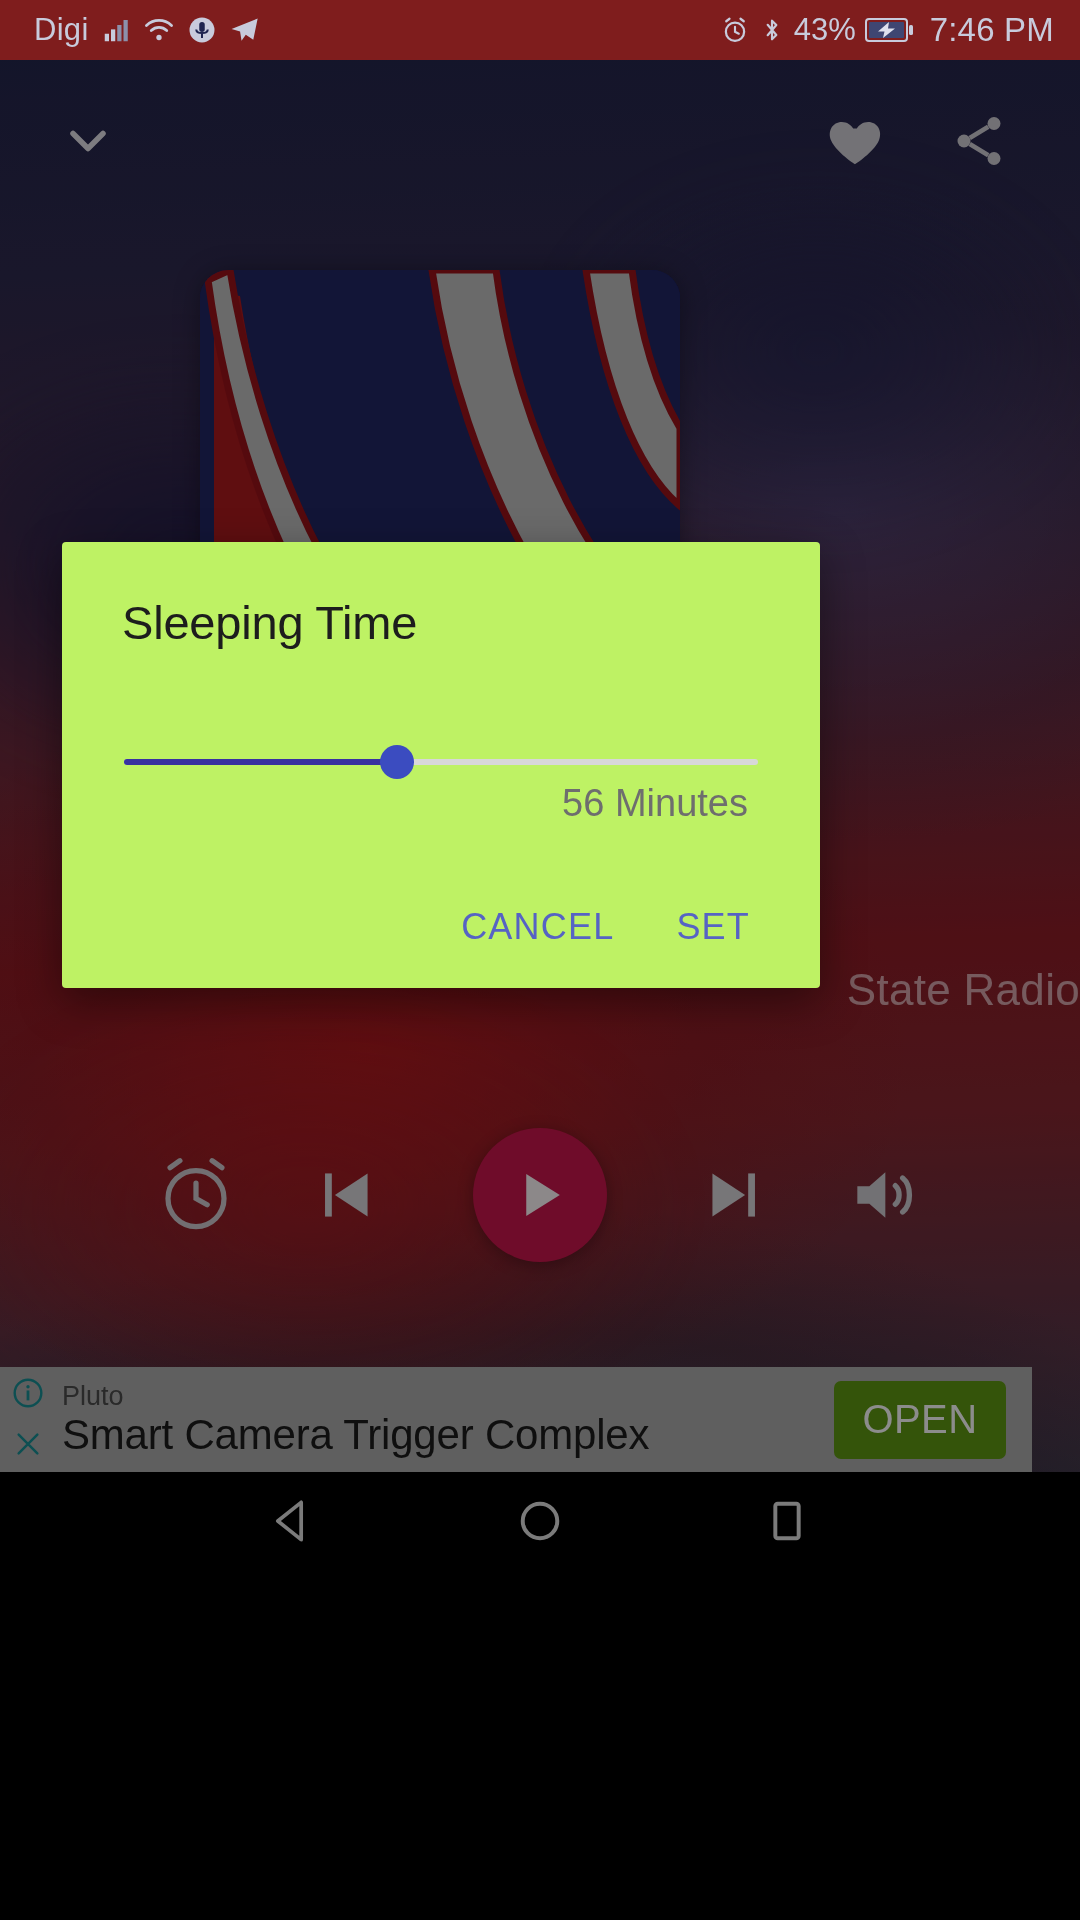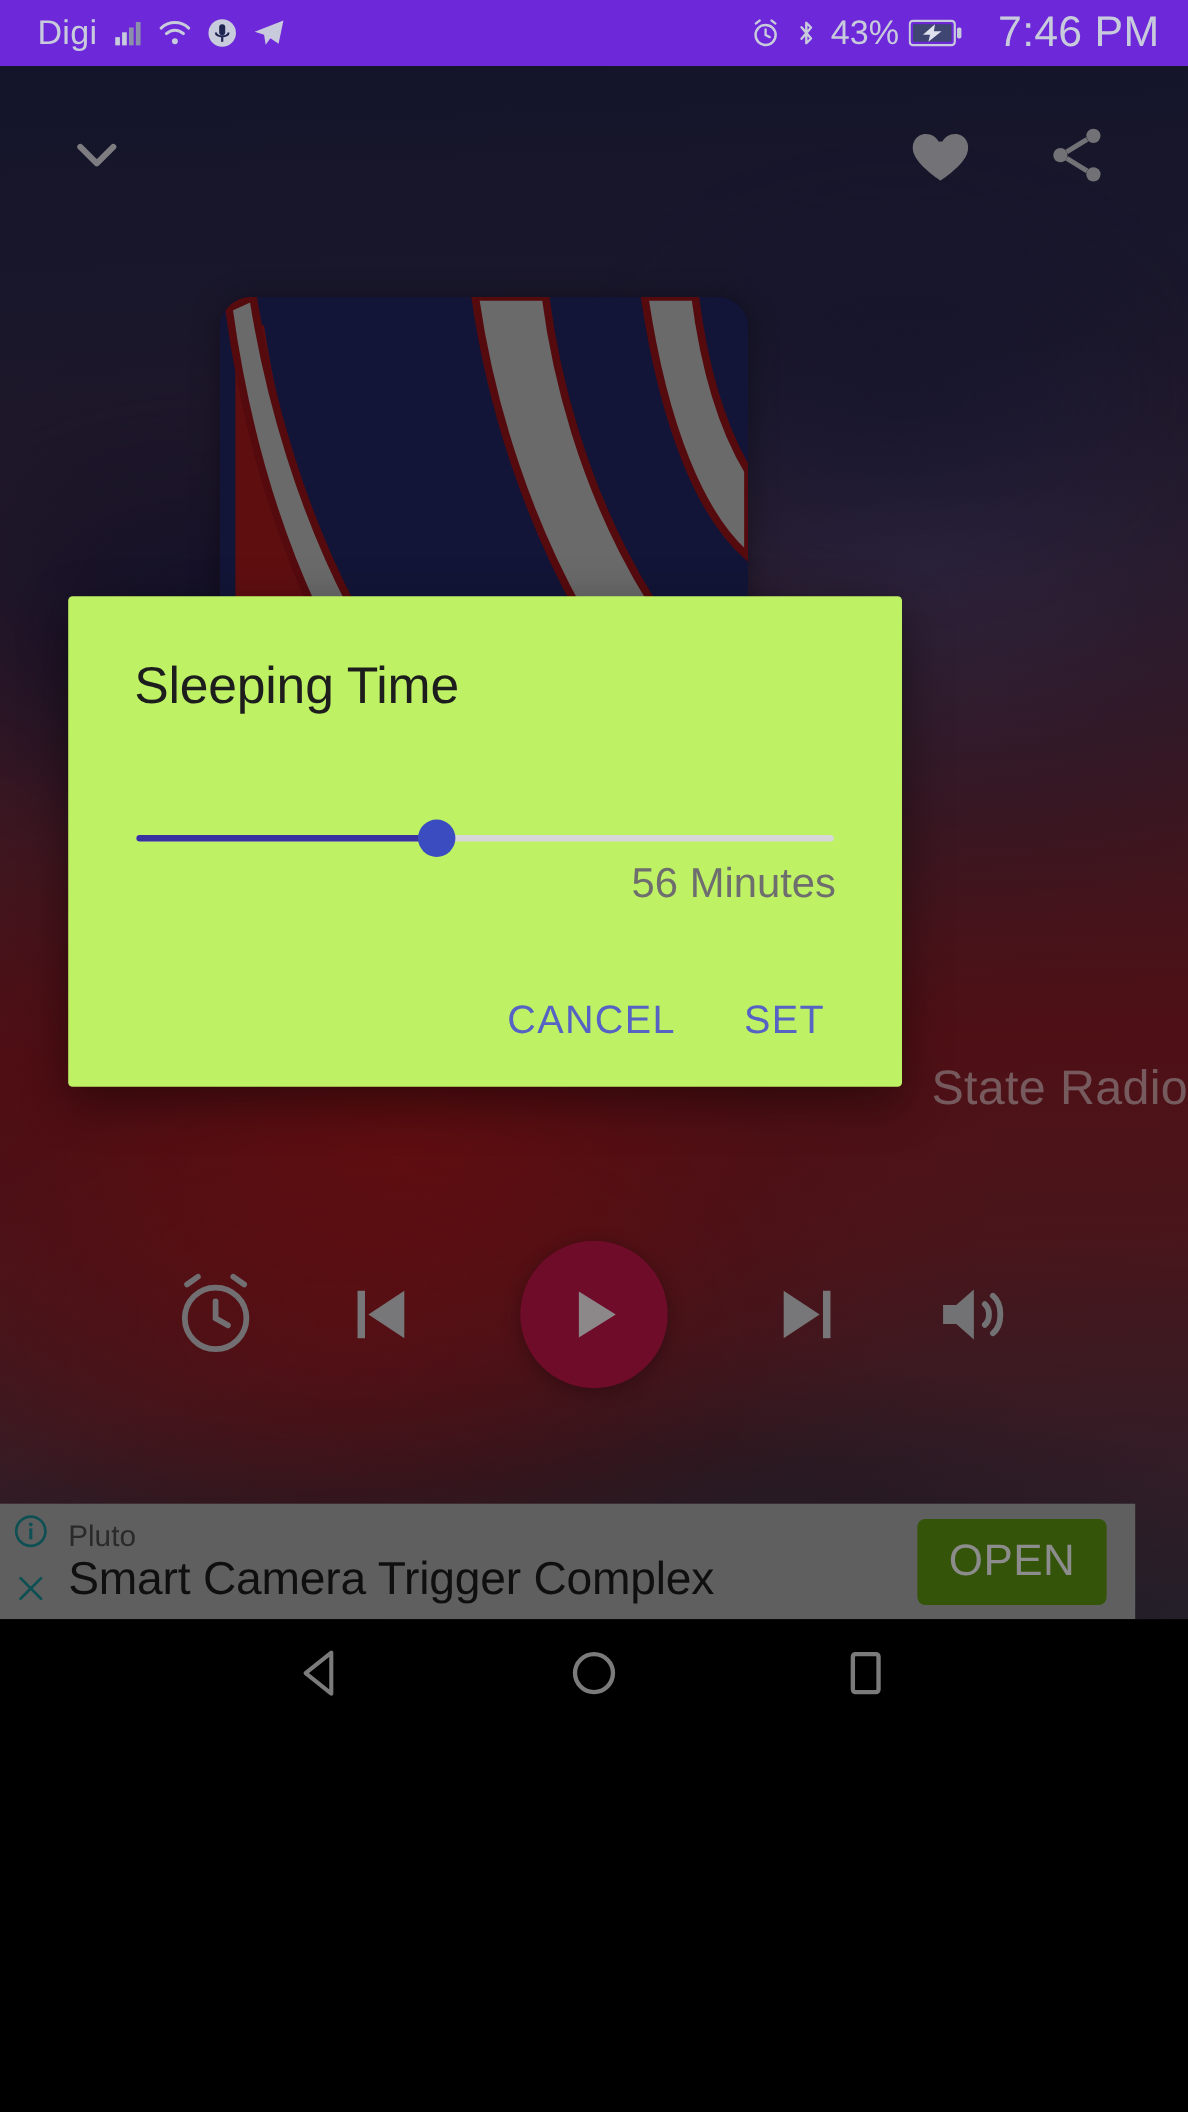--- a/index.html
+++ b/index.html
@@ -23,28 +23,28 @@
     background:
       radial-gradient(ellipse 420px 300px at 19% 34%, rgba(20,22,60,0.9) 0%, rgba(20,22,60,0) 70%),
       radial-gradient(ellipse 380px 260px at 74% 22%, rgba(26,28,64,0.75) 0%, rgba(26,28,64,0) 70%),
       radial-gradient(ellipse 520px 300px at 30% 70%, rgba(140,20,24,0.55) 0%, rgba(140,20,24,0) 72%);
     opacity:.9;
   }
 
   
   #statusbar{
     position:absolute; left:0; top:0; width:1080px; height:60px;
-    background:#6d28d9; color:#cdd0e0; display:flex; align-items:center;
+    background:#7f1d1d; color:#cdd0e0; display:flex; align-items:center;
     font-size:30px; z-index:40;
   }
   #sb-left{ display:flex; align-items:center; gap:12px; padding-left:34px; }
   #sb-carrier{ font-size:31px; letter-spacing:.3px; color:#c8cbdc; }
   #sb-right{ margin-left:auto; display:flex; align-items:center; gap:9px; padding-right:26px; }
   #sb-batt-pct{ font-size:31px; color:#c8cbdc; letter-spacing:0; }
-  #sb-clock{ font-size:39px; color:#c8cbdc; padding-left:6px; letter-spacing:.2px;margin-left:16px; }
+  #sb-clock{ font-size:33px; color:#c8cbdc; padding-left:6px; letter-spacing:.2px; }
   .sb-ico{ display:inline-flex; align-items:center; justify-content:center; }
 
   
   #appbar{
     position:absolute; left:0; top:78px; width:1080px; height:125px;
     display:flex; align-items:center; z-index:12;
   }
   #collapse-btn{ margin-left:48px; width:80px; height:80px; display:flex; align-items:center; justify-content:center; }
   #appbar-actions{ margin-left:auto; display:flex; align-items:center; gap:38px; padding-right:58px; }
   .appbar-btn{ width:86px; height:86px; display:flex; align-items:center; justify-content:center; }
@@ -126,21 +126,21 @@
   }
   #slider-fill{
     position:absolute; left:0; top:17px; height:6px; border-radius:3px;
     background:#3832a0;
   }
   #slider-thumb{
     position:absolute; top:3px; width:34px; height:34px; border-radius:50%;
     background:#3b4cc0; margin-left:-17px;
   }
   #dlg-value{
-    position:absolute; right:60px; top:240px; font-size:38px; color:#6e6e6e;
+    position:absolute; right:72px; top:240px; font-size:38px; color:#6e6e6e;
   }
   #dlg-actions{
     position:absolute; right:48px; bottom:24px; display:flex; align-items:center; gap:18px;
   }
   .dlg-btn{
     font-size:36px; color:#5663c4; letter-spacing:1.2px;
     padding:16px 22px; background:transparent;
   }
 </style>
 </head>

